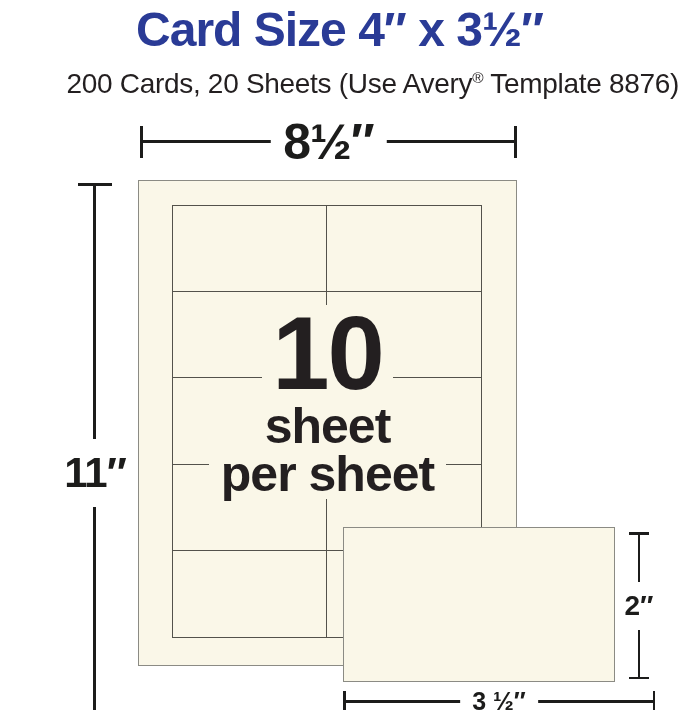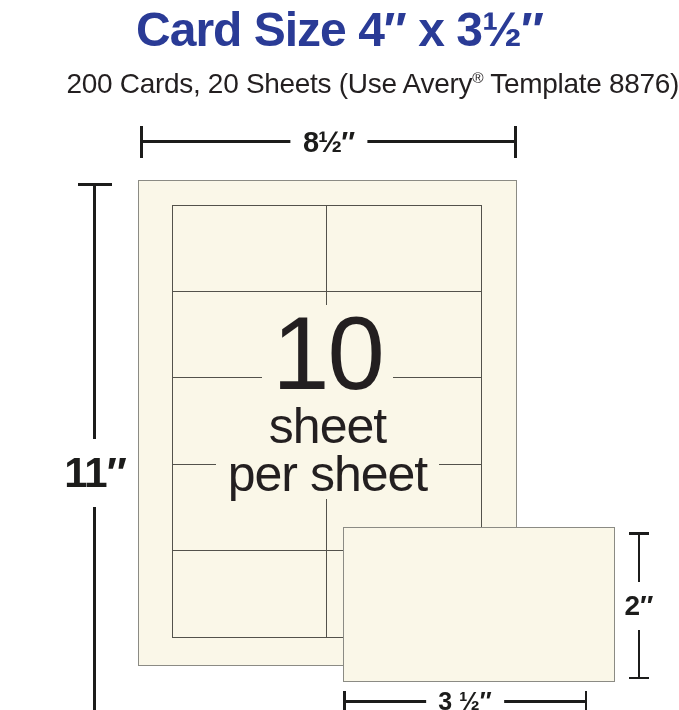--- a/index.html
+++ b/index.html
@@ -51,21 +51,21 @@
     border:1.4px solid var(--grid-line);
     display:grid;
     z-index:1;
   }
   .card-grid .cell{border:0 solid var(--grid-line);}
   .card-grid .cell:nth-child(odd){border-right-width:1.4px;}
   .card-grid .cell:not(:nth-last-child(-n+2)){border-bottom-width:1.4px;}
   
   .center-text{
     position:absolute;left:138px;width:379px;top:305px;
-    text-align:center;color:var(--text-dark);font-weight:normal;
+    text-align:center;color:var(--text-dark);font-weight:bold;
     z-index:3;
   }
   .center-text .line{display:block;}
   .center-text .line > span{
     display:inline-block;background:var(--sheet-fill);
   }
   .ct-count{font-size:103px;line-height:98px;letter-spacing:-2px;}
   .ct-count > span{padding:0 10px;}
   .ct-l2{font-size:50px;line-height:46px;letter-spacing:-1px;}
   .ct-l2 > span{padding:0 12px;}
@@ -85,35 +85,35 @@
     position:absolute;left:50%;top:50%;transform:translate(-50%,-50%);
     background:var(--page-bg);
     font-weight:bold;color:var(--dimension-line);
     white-space:nowrap;letter-spacing:-1px;text-align:center;
   }
   
   .dim-top{left:140px;top:126px;width:377px;height:32px;}
   .dim-top .hline{left:0;right:0;top:14px;height:3px;}
   .dim-top .cap-l{left:0;top:0;width:3px;height:32px;}
   .dim-top .cap-r{right:0;top:0;width:3px;height:32px;}
-  .dim-top .dim-label{font-size:29px;padding:0 13px;}
+  .dim-top .dim-label{font-size:50px;padding:0 13px;}
   
   .dim-left{left:78px;top:183px;width:34px;height:579px;}
   .dim-left .vline{top:0;bottom:0;left:15px;width:3px;}
   .dim-left .cap-t{top:0;left:0;right:0;height:3px;}
   .dim-left .cap-b{bottom:0;left:0;right:0;height:3px;}
   .dim-left .dim-label{font-size:42px;padding:10px 3px;}
   
   .dim-right{left:629px;top:532px;width:20px;height:147px;}
   .dim-right .vline{top:0;bottom:0;left:8.5px;width:2.5px;}
   .dim-right .cap-t{top:0;left:0;right:0;height:2.5px;}
   .dim-right .cap-b{bottom:0;left:0;right:0;height:2.5px;}
   .dim-right .dim-label{font-size:28px;padding:8px 2px;letter-spacing:0;}
   
-  .dim-bottom{left:343px;top:691px;width:244px;height:19px;}
+  .dim-bottom{left:343px;top:691px;width:312px;height:19px;}
   .dim-bottom .hline{left:0;right:0;top:9px;height:2.5px;}
   .dim-bottom .cap-l{left:0;top:0;width:2.5px;height:19px;}
   .dim-bottom .cap-r{right:0;top:0;width:2.5px;height:19px;}
   .dim-bottom .dim-label{font-size:25px;padding:0 12px;letter-spacing:0;}
 </style>
 </head>
 <body>
 
 <div class="stage">
 

